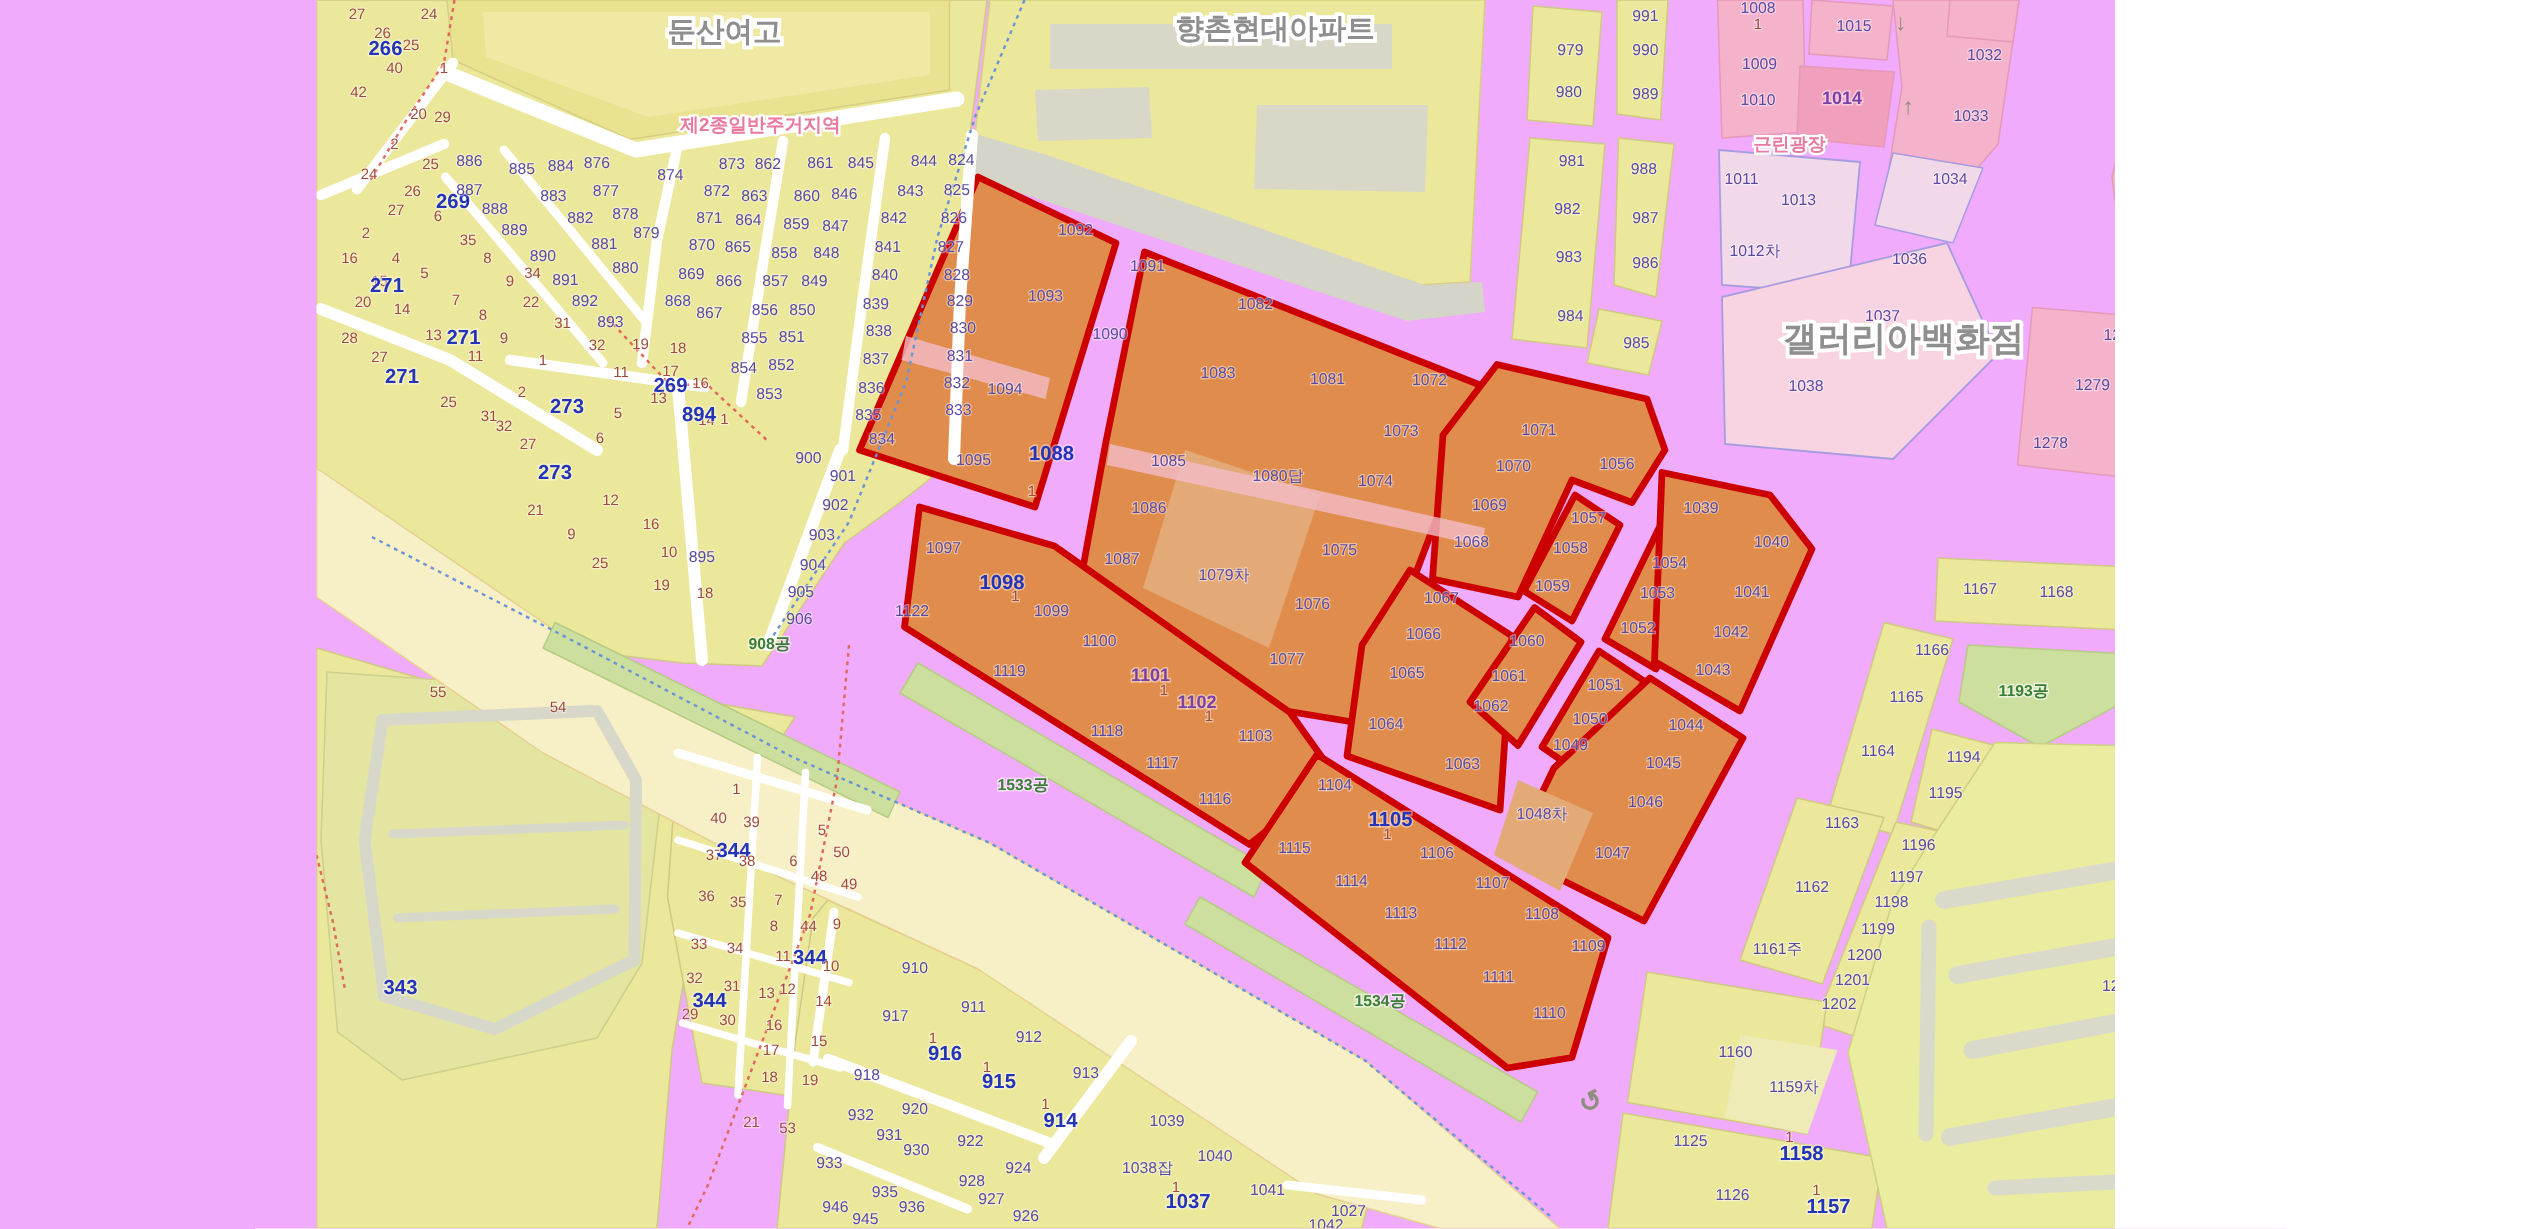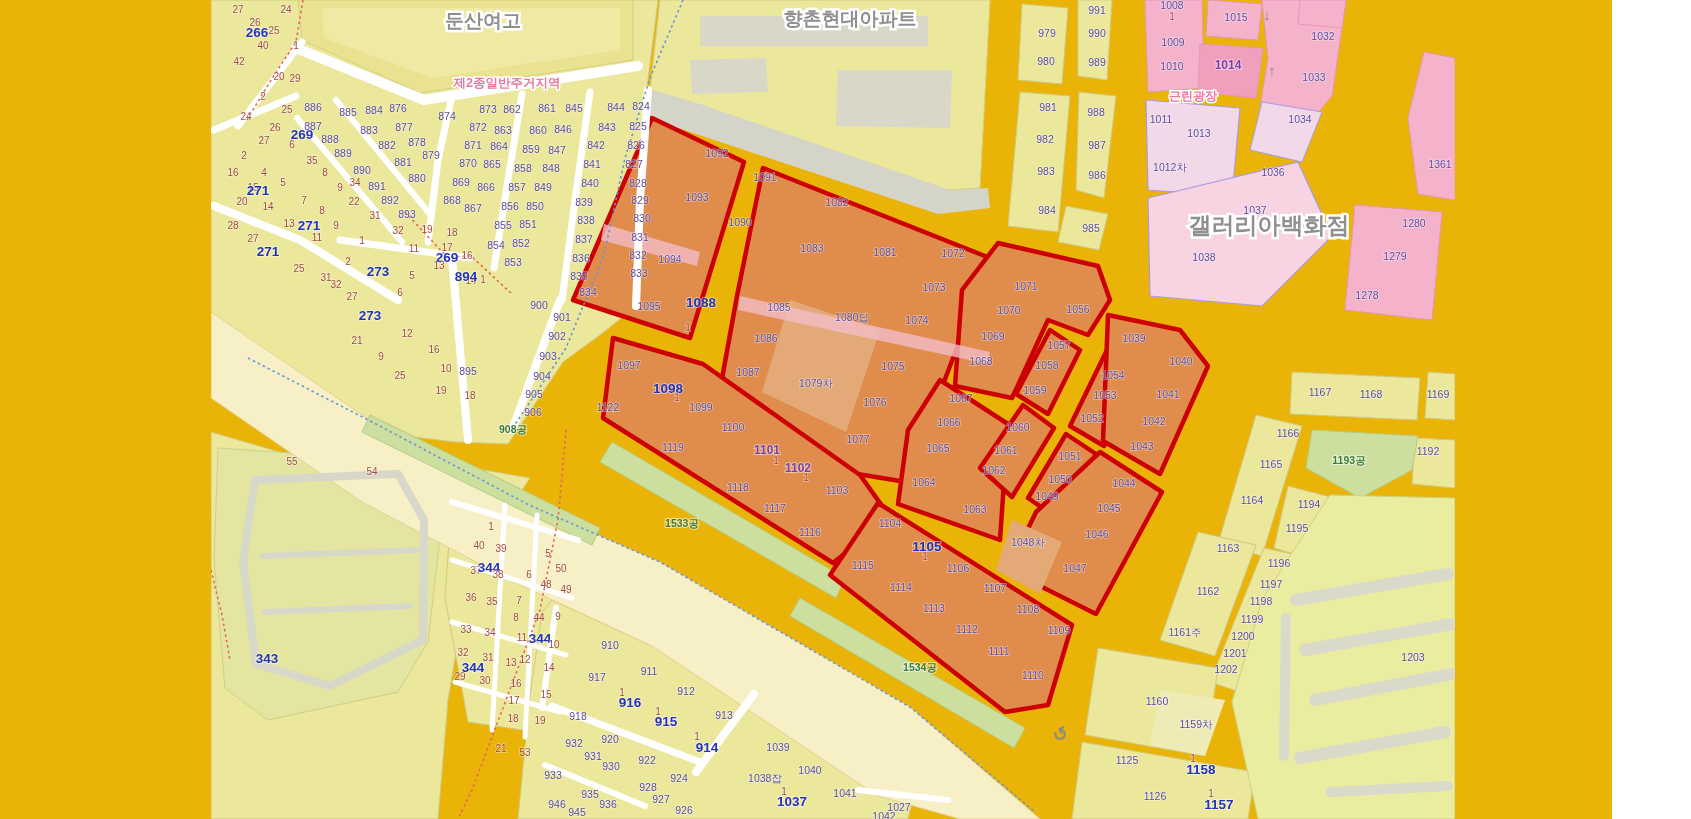--- a/index.html
+++ b/index.html
@@ -1,16 +1,16 @@
 <!DOCTYPE html>
 <html><head>
 <meta charset="utf-8">
 <style>
   html,body{margin:0;padding:0;background:#ffffff;}
-  #stage{position:relative;width:1612px;height:819px;background:#eab308;overflow:hidden;
+  #stage{position:relative;width:1410px;height:819px;background:#f0abfc;overflow:hidden;
          font-family:"Liberation Sans", sans-serif;}
   #map-svg{position:absolute;left:0;top:0;}
   text{font-family:"Liberation Sans", sans-serif;}
   .lbl-r{fill:#a04a3c;font-size:10px;paint-order:stroke;stroke:#ffffff;stroke-width:1.5px;stroke-opacity:.45;}
   .lbl-p{fill:#5b4aa0;font-size:10.5px;paint-order:stroke;stroke:#ffffff;stroke-width:1.5px;stroke-opacity:.45;}
   .lbl-b{fill:#2334b8;font-size:13.5px;font-weight:bold;paint-order:stroke;stroke:#ffffff;stroke-width:2px;stroke-opacity:.45;}
   .lbl-P{fill:#7a3fa8;font-size:12px;font-weight:bold;paint-order:stroke;stroke:#ffffff;stroke-width:2px;stroke-opacity:.45;}
   .lbl-g{fill:#3a7d35;font-size:10.5px;font-weight:bold;paint-order:stroke;stroke:#ffffff;stroke-width:2px;stroke-opacity:.6;}
   .lbl-place{fill:#8f8f8f;font-weight:bold;paint-order:stroke;stroke:#ffffff;stroke-width:5px;}
   .lbl-zone{fill:#e8799f;font-weight:bold;paint-order:stroke;stroke:#ffffff;stroke-width:3px;}

